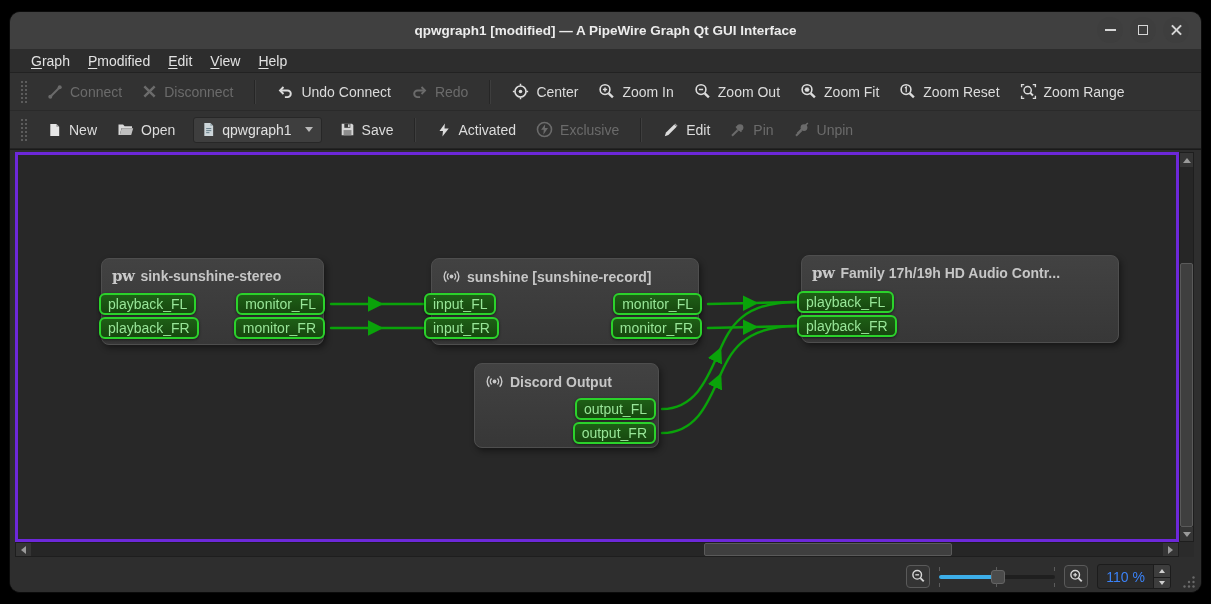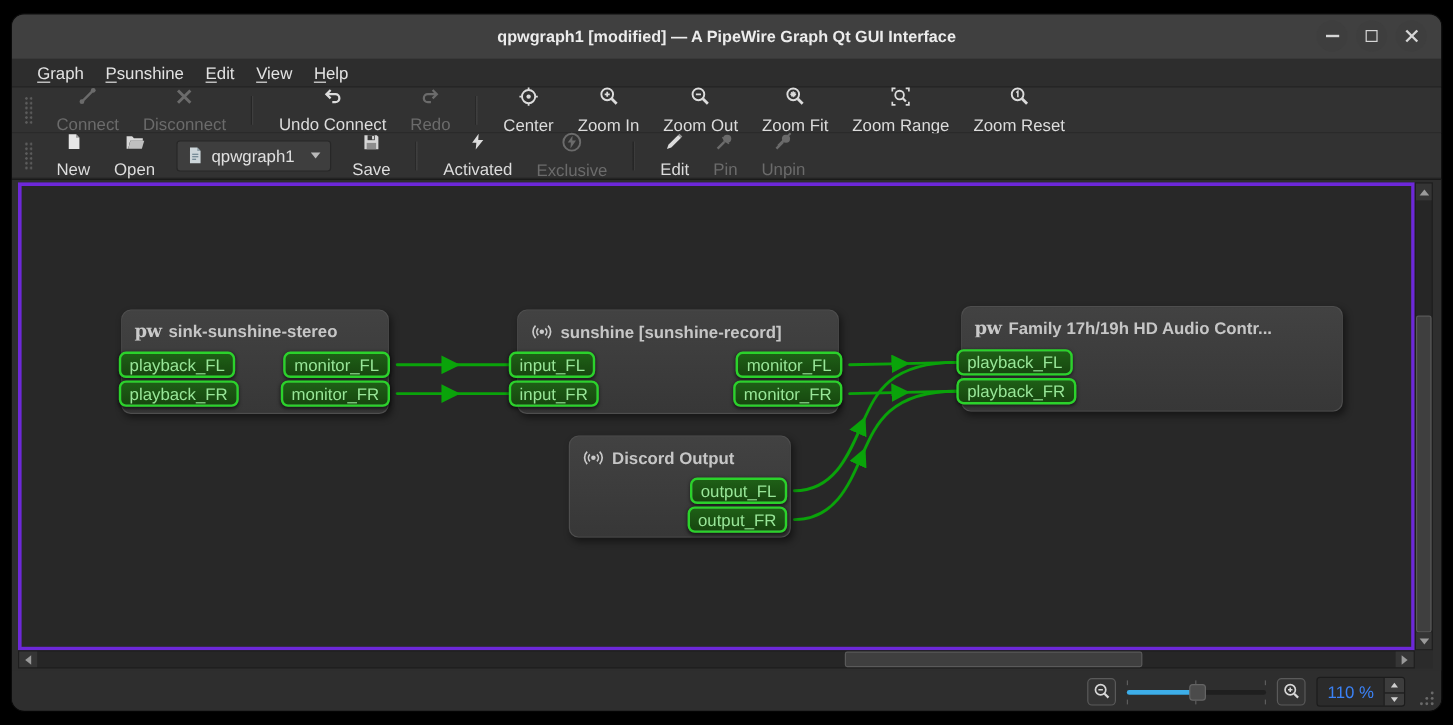--- a/index.html
+++ b/index.html
@@ -32,21 +32,21 @@
   .toolbar { position:absolute; left:0; width:100%; height:38px; background:#323232;
              display:flex; align-items:center; gap:4px; padding-left:10px; }
   .tb1 { top:61px; border-bottom:1px solid #2a2a2a; }
   .tb2 { top:99px; border-bottom:1px solid #232323; }
   .handle { width:7px; height:24px; margin-right:8px;
             background-image:radial-gradient(#5c5c5c 1px, transparent 1.2px);
             background-size:4px 4px; }
   .sep { width:2px; height:24px; margin:0 9px;
          background:linear-gradient(90deg,#262626 50%,#3e3e3e 50%); }
   .tb-btn { display:flex; align-items:center; gap:7px; font-size:14px; color:#dcdcdc;
-            padding:5px 8px; border-radius:3px; white-space:nowrap;flex-direction:column; }
+            padding:5px 8px; border-radius:3px; white-space:nowrap; }
   .tb-btn.disabled { color:#6b6b6b; }
   .tb-btn svg { flex:0 0 auto; }
   .dd-btn { display:flex; align-items:center; gap:7px; font-size:14px; color:#e0e0e0;
             background:#3e3e3e; border:1px solid #272727; border-radius:3px;
             padding:4px 8px; margin:0 6px; }
   .dd-arrow { width:0; height:0; border-left:4.5px solid transparent; border-right:4.5px solid transparent;
               border-top:5px solid #b9b9b9; margin-left:6px; }
 
   
   .canvas-frame { position:absolute; left:0; top:137px; width:1193px; height:410px;
@@ -119,21 +119,21 @@
         </div>
       <div class="wbtn">
           <span class="x1"></span>
           <span class="x2"></span>
         </div>
     </div>
   </div>
 
   <div class="menubar">
     <span class="menu-item"><span class="accel">G</span><span>raph</span></span>
-    <span class="menu-item"><span class="accel">P</span><span>sunshine</span></span>
+    <span class="menu-item"><span class="accel">P</span><span>modified</span></span>
     <span class="menu-item"><span class="accel">E</span><span>dit</span></span>
     <span class="menu-item"><span class="accel">V</span><span>iew</span></span>
     <span class="menu-item"><span class="accel">H</span><span>elp</span></span>
   </div>
 
   <div class="toolbar tb1">
     <div class="handle"></div>
 
     <div class="tb-btn disabled">
       <svg width="16" height="16" viewBox="0 0 16 16">
@@ -198,33 +198,33 @@
     <div class="tb-btn">
       <svg width="17" height="17" viewBox="0 0 16 16">
           <circle cx="6.6" cy="6.2" r="4.6" stroke="currentColor" stroke-width="1.5" fill="none"></circle>
           <line x1="10.1" y1="9.7" x2="14" y2="13.6" stroke="currentColor" stroke-width="2.2"></line>
           <path d="M6.6 3.9 V8.5 M4.3 6.2 H8.9 M5 4.6 L8.2 7.8 M8.2 4.6 L5 7.8" stroke="currentColor" stroke-width="1.1"></path>
         </svg>
       <span>Zoom Fit</span>
     </div>
     <div class="tb-btn">
       <svg width="17" height="17" viewBox="0 0 16 16">
+          <circle cx="6.6" cy="6.2" r="4.6" stroke="currentColor" stroke-width="1.5" fill="none"></circle>
+          <line x1="10.1" y1="9.7" x2="14" y2="13.6" stroke="currentColor" stroke-width="2.2"></line>
+          <path d="M5.6 4.8 L6.8 3.9 V8.6" stroke="currentColor" stroke-width="1.2" fill="none"></path>
+        </svg>
+      <span>Zoom Reset</span>
+    </div>
+    <div class="tb-btn">
+      <svg width="17" height="17" viewBox="0 0 16 16">
           <path d="M1.5 4 V1.5 H4 M12 1.5 H14.5 V4 M14.5 12 V14.5 H12 M4 14.5 H1.5 V12" stroke="currentColor" stroke-width="1.3" fill="none"></path>
           <circle cx="7.2" cy="6.8" r="3.4" stroke="currentColor" stroke-width="1.4" fill="none"></circle>
           <line x1="9.7" y1="9.3" x2="12.2" y2="11.8" stroke="currentColor" stroke-width="1.8"></line>
         </svg>
       <span>Zoom Range</span>
-    </div>
-    <div class="tb-btn">
-      <svg width="17" height="17" viewBox="0 0 16 16">
-          <circle cx="6.6" cy="6.2" r="4.6" stroke="currentColor" stroke-width="1.5" fill="none"></circle>
-          <line x1="10.1" y1="9.7" x2="14" y2="13.6" stroke="currentColor" stroke-width="2.2"></line>
-          <path d="M5.6 4.8 L6.8 3.9 V8.6" stroke="currentColor" stroke-width="1.2" fill="none"></path>
-        </svg>
-      <span>Zoom Reset</span>
     </div>
   </div>
 
   <div class="toolbar tb2">
     <div class="handle"></div>
 
     <div class="tb-btn">
       <svg width="15" height="16" viewBox="0 0 16 16">
           <path d="M3.5 1.5 H10 L13 4.5 V14.5 H3.5 Z" fill="#e6e6e6"></path>
           <path d="M10 1.5 V4.5 H13" fill="#9b9b9b"></path>

